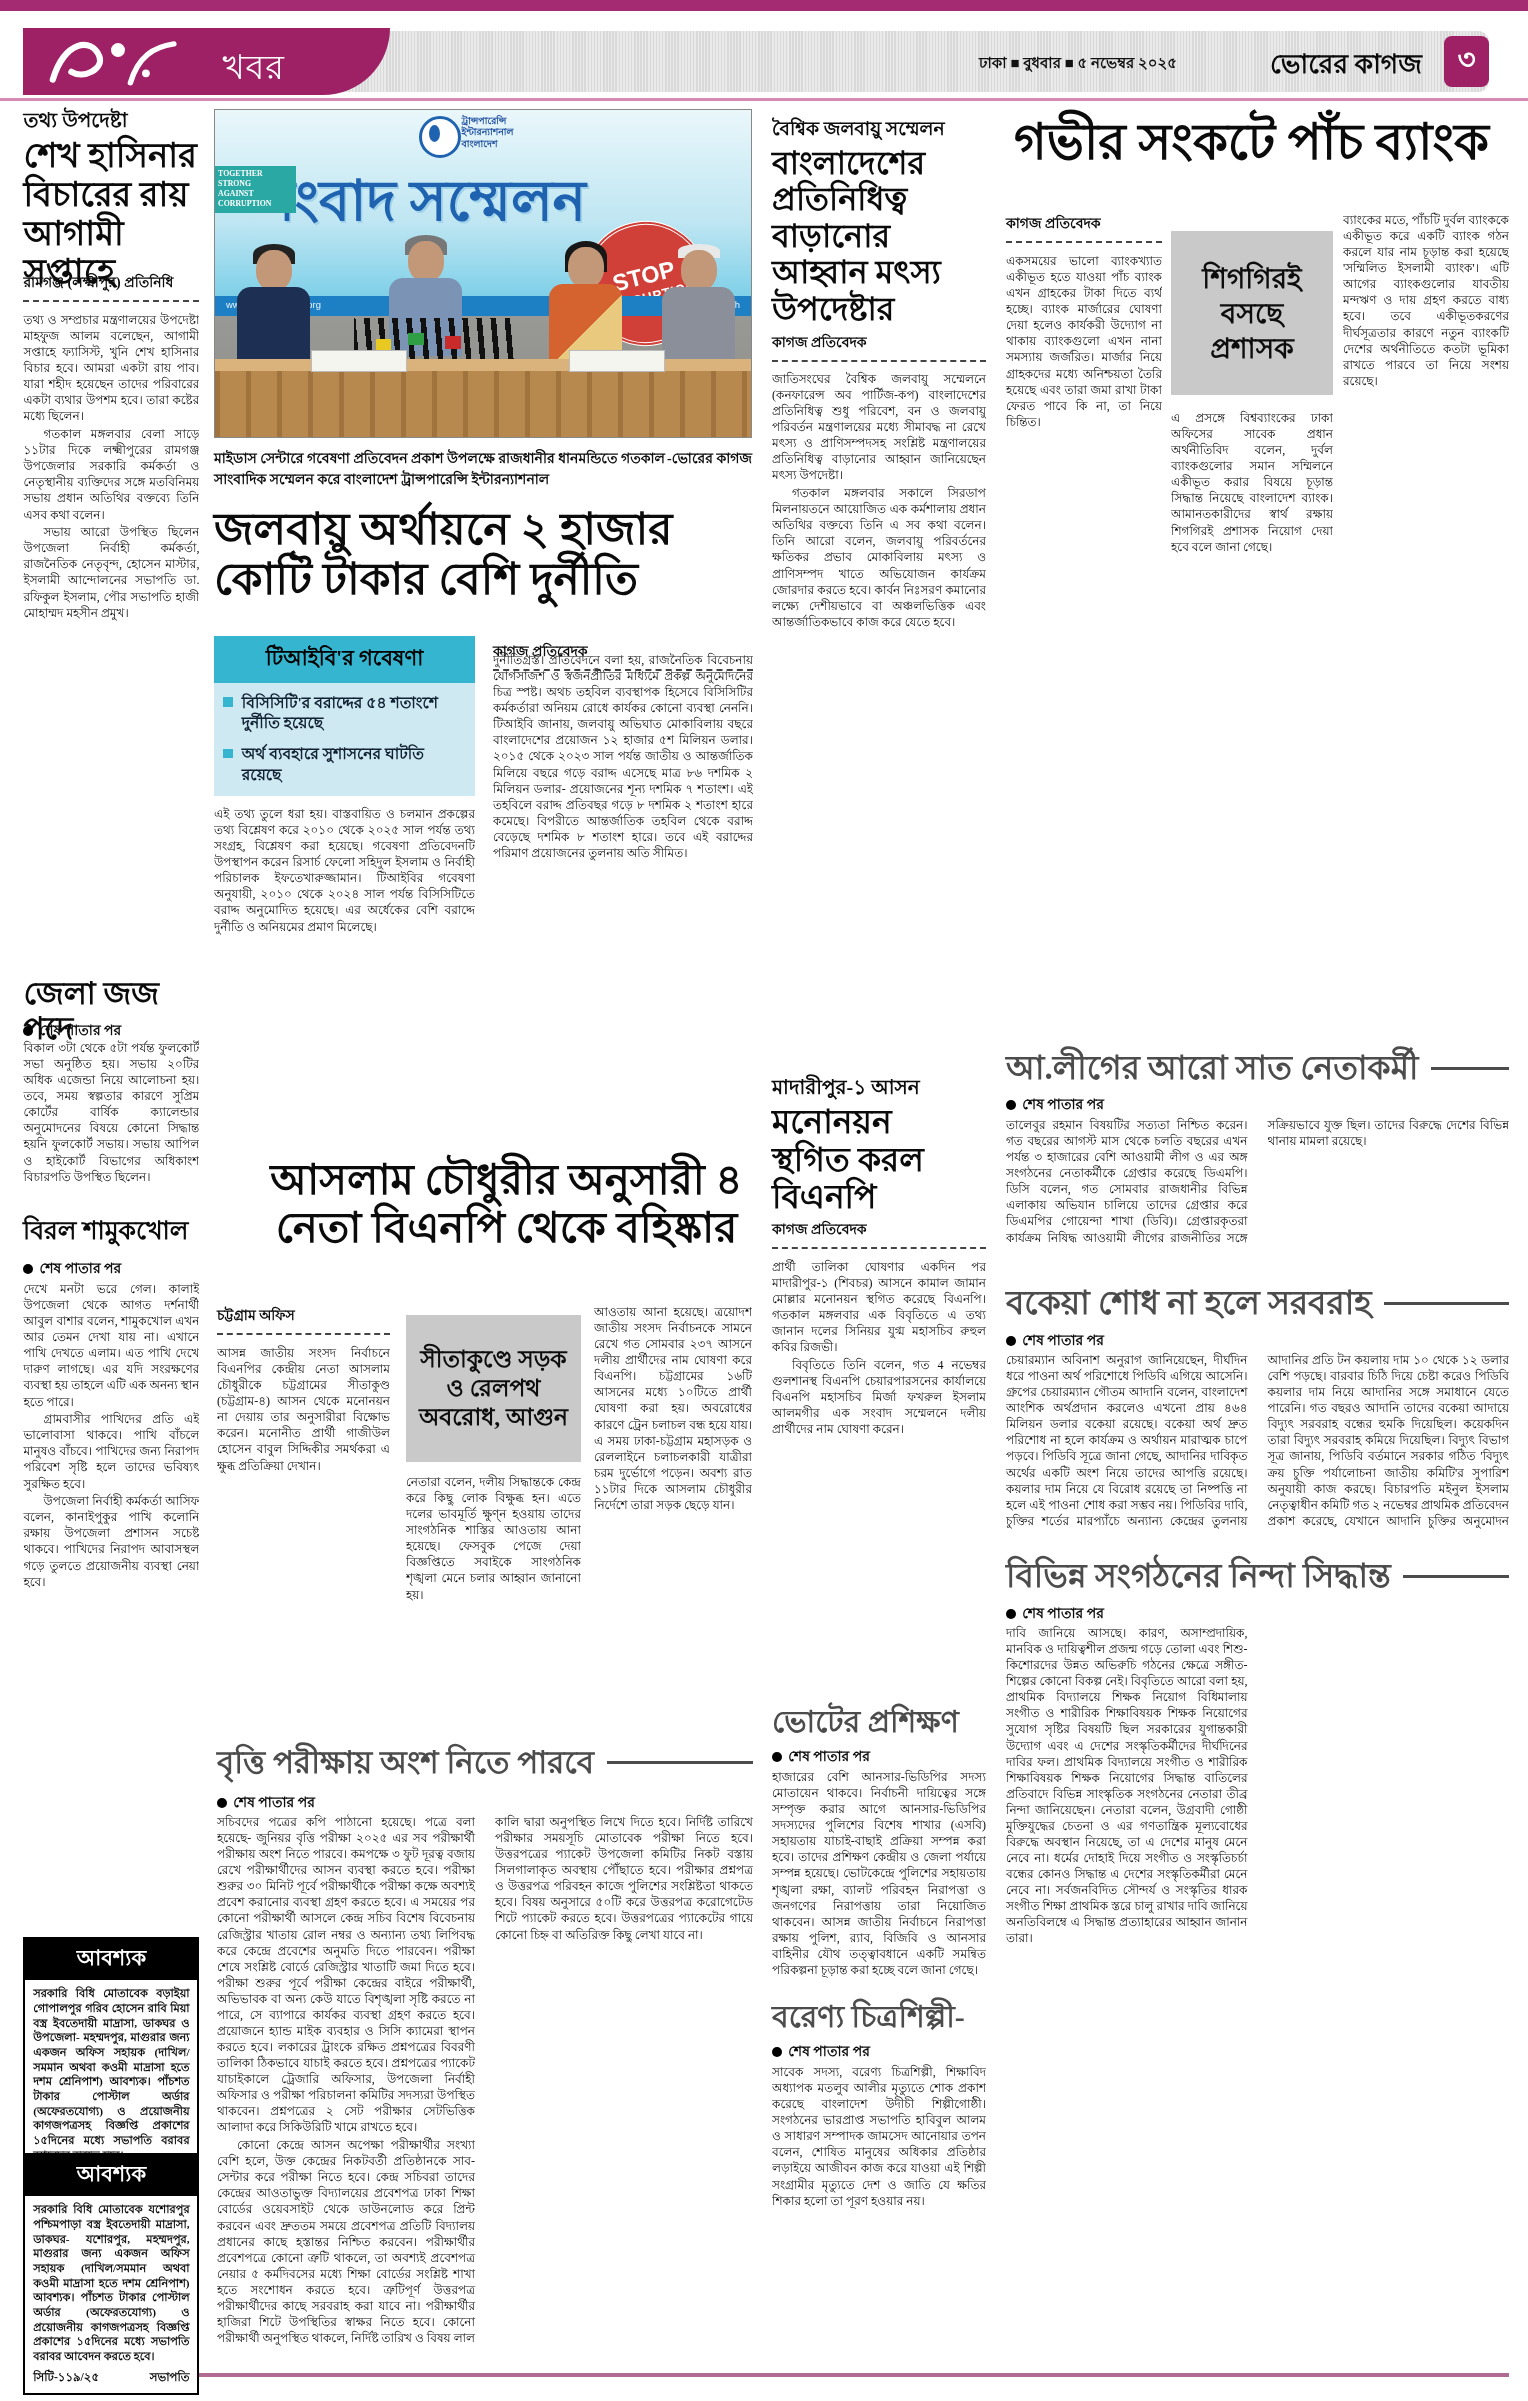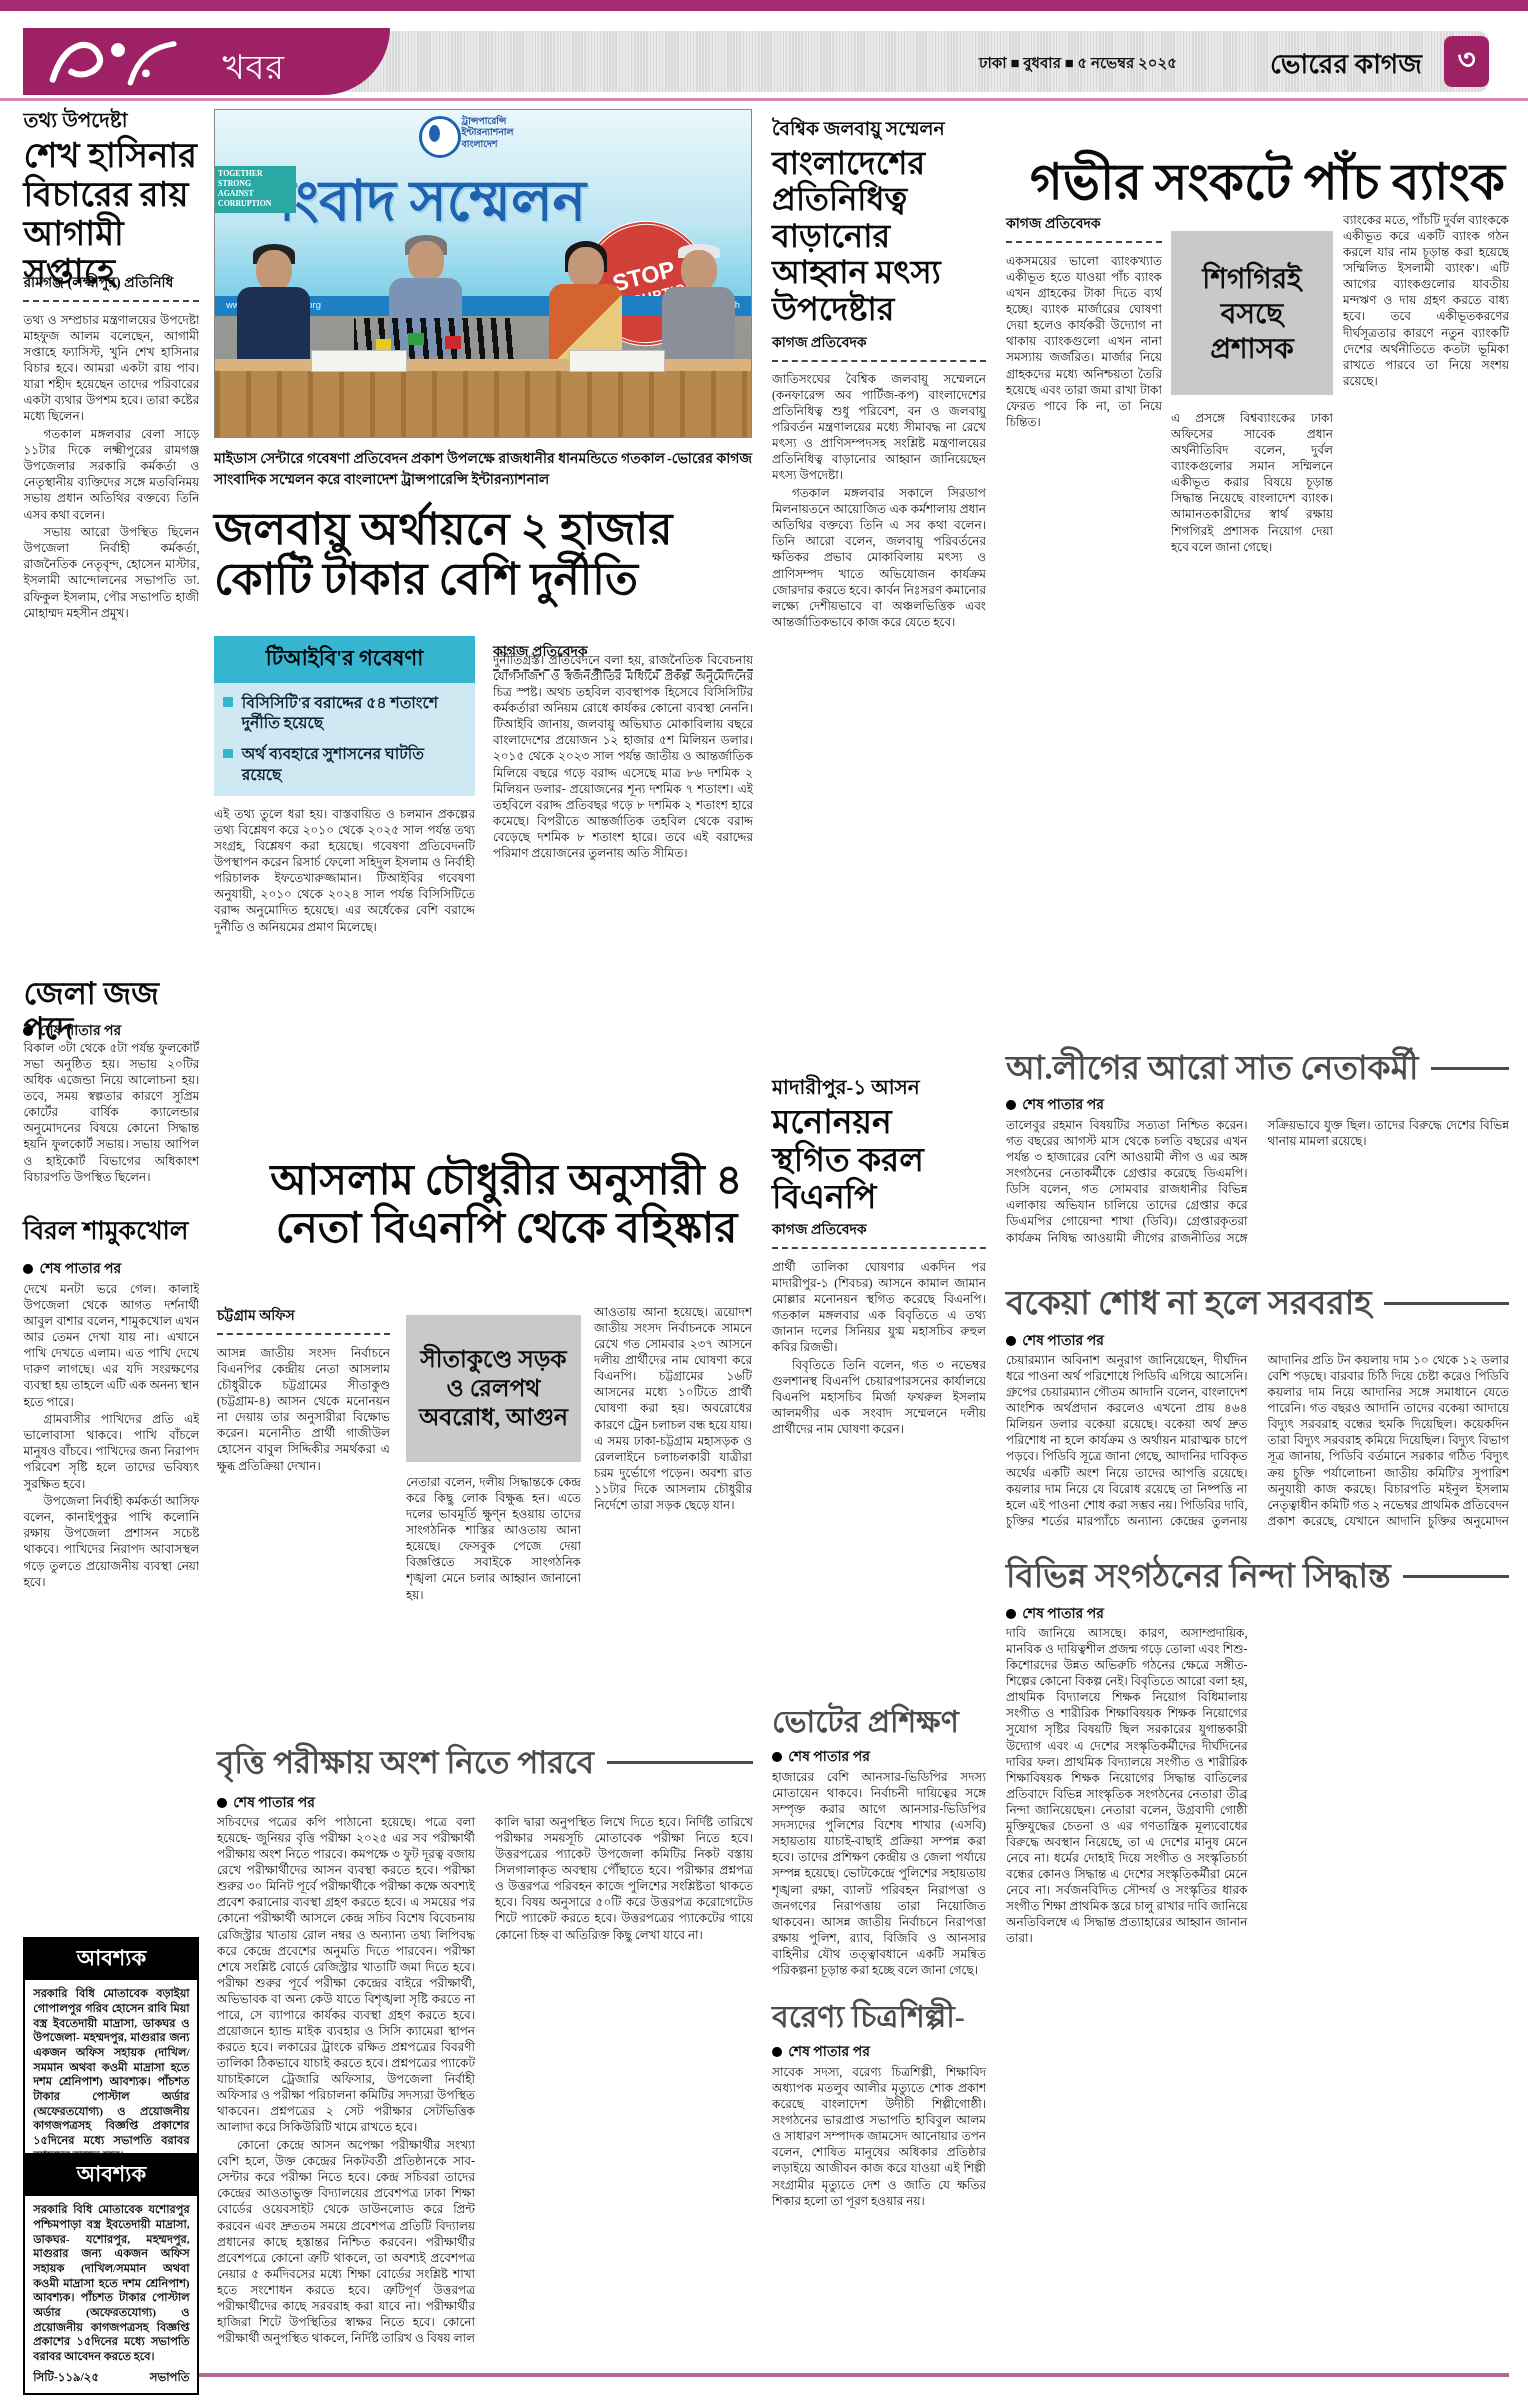--- a/index.html
+++ b/index.html
@@ -218,21 +218,21 @@
   <div class="abs body-txt" style="left:772px;top:371px;width:214px;height:686px;overflow:hidden;">
     <p>জাতিসংঘের বৈশ্বিক জলবায়ু সম্মেলনে (কনফারেন্স অব পার্টিজ-কপ) বাংলাদেশের প্রতিনিধিত্ব শুধু পরিবেশ, বন ও জলবায়ু পরিবর্তন মন্ত্রণালয়ের মধ্যে সীমাবদ্ধ না রেখে মৎস্য ও প্রাণিসম্পদসহ সংশ্লিষ্ট মন্ত্রণালয়ের প্রতিনিধিত্ব বাড়ানোর আহ্বান জানিয়েছেন মৎস্য উপদেষ্টা।</p>
     <p>গতকাল মঙ্গলবার সকালে সিরডাপ মিলনায়তনে আয়োজিত এক কর্মশালায় প্রধান অতিথির বক্তব্যে তিনি এ সব কথা বলেন। তিনি আরো বলেন, জলবায়ু পরিবর্তনের ক্ষতিকর প্রভাব মোকাবিলায় মৎস্য ও প্রাণিসম্পদ খাতে অভিযোজন কার্যক্রম জোরদার করতে হবে। কার্বন নিঃসরণ কমানোর লক্ষ্যে দেশীয়ভাবে বা অঞ্চলভিত্তিক এবং আন্তর্জাতিকভাবে কাজ করে যেতে হবে।</p>
   </div>
 
   <div class="abs kicker" style="left:772px;top:1076px;width:214px;font-size:20px;">মাদারীপুর-১ আসন</div>
   <div class="abs hl" style="left:772px;top:1104px;width:187px;font-size:33px;">মনোনয়ন স্থগিত করল বিএনপি</div>
   <div class="abs byline" style="left:772px;top:1218px;width:214px;">কাগজ প্রতিবেদক</div>
   <div class="abs body-txt" style="left:772px;top:1259px;width:214px;height:427px;overflow:hidden;">
     <p>প্রার্থী তালিকা ঘোষণার একদিন পর মাদারীপুর-১ (শিবচর) আসনে কামাল জামান মোল্লার মনোনয়ন স্থগিত করেছে বিএনপি। গতকাল মঙ্গলবার এক বিবৃতিতে এ তথ্য জানান দলের সিনিয়র যুগ্ম মহাসচিব রুহুল কবির রিজভী।</p>
-    <p>বিবৃতিতে তিনি বলেন, গত ৩ নভেম্বর গুলশানস্থ বিএনপি চেয়ারপারসনের কার্যালয়ে বিএনপি মহাসচিব মির্জা ফখরুল ইসলাম আলমগীর এক সংবাদ সম্মেলনে দলীয় প্রার্থীদের নাম ঘোষণা করেন।</p>
+    <p>বিবৃতিতে তিনি বলেন, গত 4 নভেম্বর গুলশানস্থ বিএনপি চেয়ারপারসনের কার্যালয়ে বিএনপি মহাসচিব মির্জা ফখরুল ইসলাম আলমগীর এক সংবাদ সম্মেলনে দলীয় প্রার্থীদের নাম ঘোষণা করেন।</p>
   </div>
 
   <div class="abs hl" style="left:257px;top:1157px;width:499px;font-size:42px;text-align:center;">আসলাম চৌধুরীর অনুসারী ৪ নেতা বিএনপি থেকে বহিষ্কার</div>
   <div class="abs byline" style="left:217px;top:1304px;width:173px;">চট্টগ্রাম অফিস</div>
   <div class="abs body-txt" style="left:217px;top:1345px;width:173px;height:363px;overflow:hidden;">
     <p>আসন্ন জাতীয় সংসদ নির্বাচনে বিএনপির কেন্দ্রীয় নেতা আসলাম চৌধুরীকে চট্টগ্রামের সীতাকুণ্ড (চট্টগ্রাম-৪) আসন থেকে মনোনয়ন না দেয়ায় তার অনুসারীরা বিক্ষোভ করেন। মনোনীত প্রার্থী গাজীউল হোসেন বাবুল সিদ্দিকীর সমর্থকরা এ ক্ষুব্ধ প্রতিক্রিয়া দেখান।</p>
   </div>
   <div class="abs graybox" style="left:406px;top:1315px;width:175px;height:147px;font-size:23.4px;">সীতাকুণ্ডে সড়ক ও রেলপথ অবরোধ, আগুন</div>
   <div class="abs body-txt" style="left:406px;top:1474px;width:175px;height:234px;overflow:hidden;">
     <p>নেতারা বলেন, দলীয় সিদ্ধান্তকে কেন্দ্র করে কিছু লোক বিক্ষুব্ধ হন। এতে দলের ভাবমূর্তি ক্ষুণ্ন হওয়ায় তাদের সাংগঠনিক শাস্তির আওতায় আনা হয়েছে। ফেসবুক পেজে দেয়া বিজ্ঞপ্তিতে সবাইকে সাংগঠনিক শৃঙ্খলা মেনে চলার আহ্বান জানানো হয়।</p>
@@ -265,21 +265,21 @@
 
   <div class="abs hl hl-gray" style="left:772px;top:2000px;width:214px;font-size:30px;">বরেণ্য চিত্রশিল্পী-</div>
   <div class="abs cont" style="left:772px;top:2040px;">
     <i class="dot"></i>
       <b>শেষ পাতার পর</b>
   </div>
   <div class="abs body-txt" style="left:772px;top:2064px;width:214px;height:301px;overflow:hidden;">
     <p>সাবেক সদস্য, বরেণ্য চিত্রশিল্পী, শিক্ষাবিদ অধ্যাপক মতলুব আলীর মৃত্যুতে শোক প্রকাশ করেছে বাংলাদেশ উদীচী শিল্পীগোষ্ঠী। সংগঠনের ভারপ্রাপ্ত সভাপতি হাবিবুল আলম ও সাধারণ সম্পাদক জামসেদ আনোয়ার তপন বলেন, শোষিত মানুষের অধিকার প্রতিষ্ঠার লড়াইয়ে আজীবন কাজ করে যাওয়া এই শিল্পী সংগ্রামীর মৃত্যুতে দেশ ও জাতি যে ক্ষতির শিকার হলো তা পূরণ হওয়ার নয়।</p>
   </div>
 
-  <div class="abs hl" style="left:1014px;top:114px;width:491px;font-size:50px;text-align:right;margin-top:40px;">গভীর সংকটে পাঁচ ব্যাংক</div>
+  <div class="abs hl" style="left:1014px;top:114px;width:491px;font-size:50px;text-align:left;">গভীর সংকটে পাঁচ ব্যাংক</div>
   <div class="abs byline" style="left:1006px;top:212px;width:156px;">কাগজ প্রতিবেদক</div>
   <div class="abs body-txt" style="left:1006px;top:253px;width:156px;height:757px;overflow:hidden;">
     <p>একসময়ের ভালো ব্যাংকখ্যাত একীভূত হতে যাওয়া পাঁচ ব্যাংক এখন গ্রাহকের টাকা দিতে ব্যর্থ হচ্ছে। ব্যাংক মার্জারের ঘোষণা দেয়া হলেও কার্যকরী উদ্যোগ না থাকায় ব্যাংকগুলো এখন নানা সমস্যায় জর্জরিত। মার্জার নিয়ে গ্রাহকদের মধ্যে অনিশ্চয়তা তৈরি হয়েছে এবং তারা জমা রাখা টাকা ফেরত পাবে কি না, তা নিয়ে চিন্তিত।</p>
   </div>
   <div class="abs graybox" style="left:1171px;top:231px;width:162px;height:164px;font-size:28px;">শিগগিরই বসছে প্রশাসক</div>
   <div class="abs body-txt" style="left:1171px;top:410px;width:162px;height:597px;overflow:hidden;">
     <p>এ প্রসঙ্গে বিশ্বব্যাংকের ঢাকা অফিসের সাবেক প্রধান অর্থনীতিবিদ বলেন, দুর্বল ব্যাংকগুলোর সমান সম্মিলনে একীভূত করার বিষয়ে চূড়ান্ত সিদ্ধান্ত নিয়েছে বাংলাদেশ ব্যাংক। আমানতকারীদের স্বার্থ রক্ষায় শিগগিরই প্রশাসক নিয়োগ দেয়া হবে বলে জানা গেছে।</p>
   </div>
   <div class="abs body-txt" style="left:1343px;top:212px;width:166px;height:796px;overflow:hidden;">
     <p>ব্যাংকের মতে, পাঁচটি দুর্বল ব্যাংককে একীভূত করে একটি ব্যাংক গঠন করলে যার নাম চূড়ান্ত করা হয়েছে 'সম্মিলিত ইসলামী ব্যাংক'। এটি আগের ব্যাংকগুলোর যাবতীয় মন্দঋণ ও দায় গ্রহণ করতে বাধ্য হবে। তবে একীভূতকরণের দীর্ঘসূত্রতার কারণে নতুন ব্যাংকটি দেশের অর্থনীতিতে কতটা ভূমিকা রাখতে পারবে তা নিয়ে সংশয় রয়েছে।</p>

